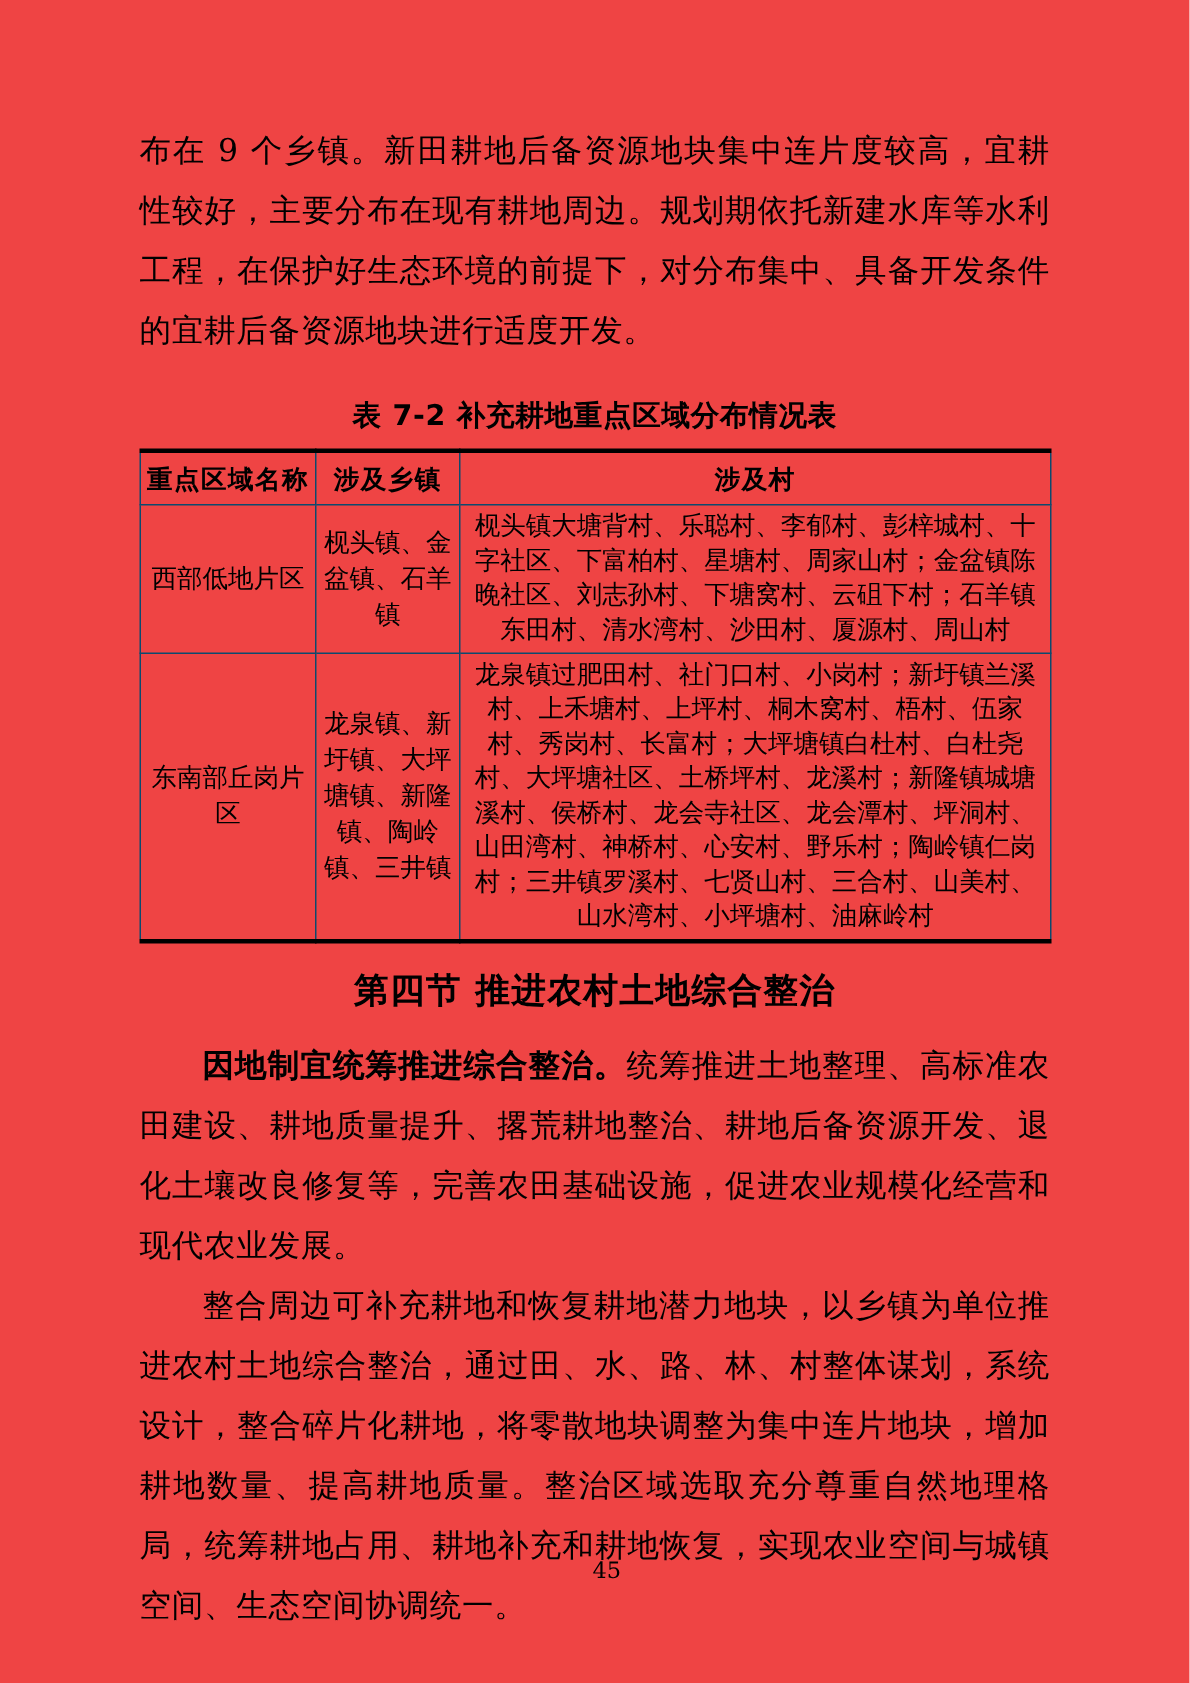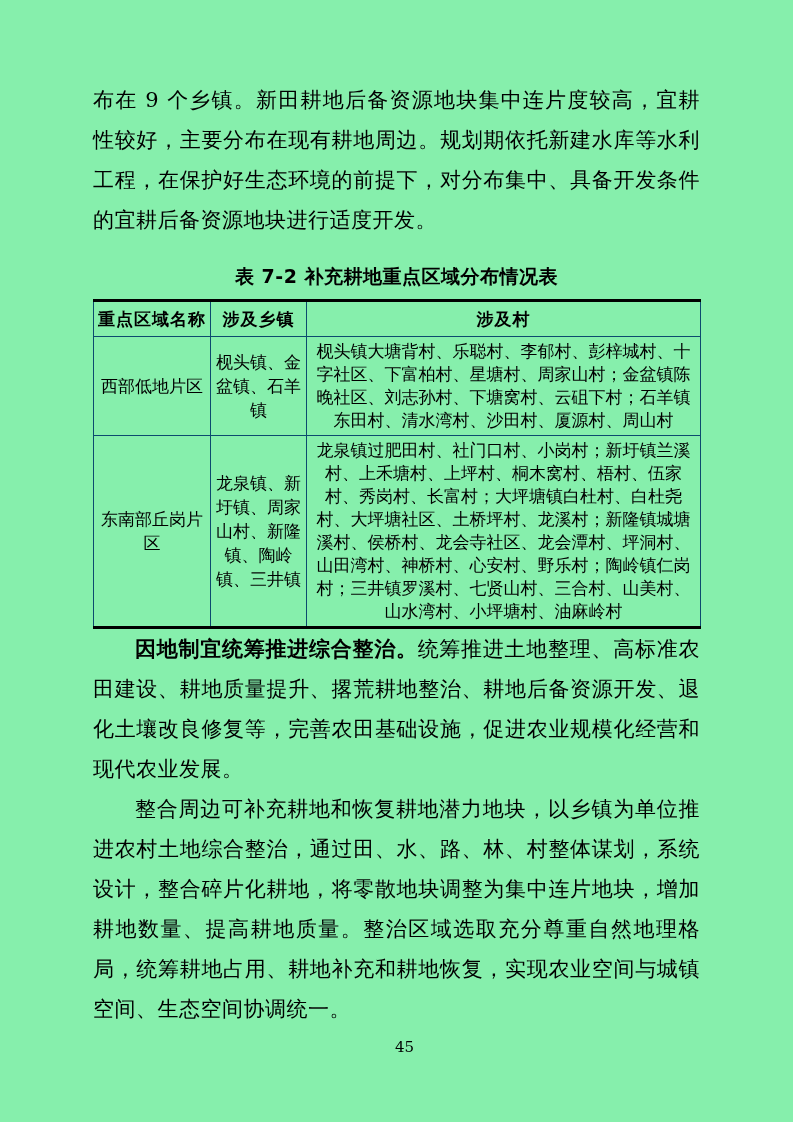--- a/index.html
+++ b/index.html
@@ -1,18 +1,18 @@
 <!DOCTYPE html>
 <html><head>
 <meta charset="utf-8">
 <style>
   html, body { margin: 0; padding: 0; background: #ffffff; }
   .page {
     width: 793px; height: 1122px;
-    background: #86efac;
+    background: #ef4444;
     color: #000000;
     position: relative;
     box-sizing: border-box;
     padding: 80px 93px 0 93px;
     font-family: "DejaVu Serif", "Liberation Serif", serif;
     overflow: hidden;
   }
   .body-par {
     font-size: 21px;
     line-height: 40px;
@@ -100,26 +100,27 @@
       </tr>
     </thead>
     <tbody>
       <tr>
         <td class="region-cell">西部低地片区</td>
         <td class="towns-cell">枧头镇、金盆镇、石羊镇</td>
         <td class="villages-cell">枧头镇大塘背村、乐聪村、李郁村、彭梓城村、十字社区、下富柏村、星塘村、周家山村；金盆镇陈晚社区、刘志孙村、下塘窝村、云砠下村；石羊镇东田村、清水湾村、沙田村、厦源村、周山村</td>
       </tr>
       <tr>
         <td class="region-cell">东南部丘岗片区</td>
-        <td class="towns-cell">龙泉镇、新圩镇、周家山村、新隆镇、陶岭镇、三井镇</td>
+        <td class="towns-cell">龙泉镇、新圩镇、大坪塘镇、新隆镇、陶岭镇、三井镇</td>
         <td class="villages-cell">龙泉镇过肥田村、社门口村、小岗村；新圩镇兰溪村、上禾塘村、上坪村、桐木窝村、梧村、伍家村、秀岗村、长富村；大坪塘镇白杜村、白杜尧村、大坪塘社区、土桥坪村、龙溪村；新隆镇城塘溪村、侯桥村、龙会寺社区、龙会潭村、坪洞村、山田湾村、神桥村、心安村、野乐村；陶岭镇仁岗村；三井镇罗溪村、七贤山村、三合村、山美村、山水湾村、小坪塘村、油麻岭村</td>
       </tr>
     </tbody>
   </table>
 
+  <h2 class="section-heading">第四节 推进农村土地综合整治</h2>
 
   <p class="body-par indent">
     <span class="lead-bold">因地制宜统筹推进综合整治。</span><span>统筹推进土地整理、高标准农田建设、耕地质量提升、撂荒耕地整治、耕地后备资源开发、退化土壤改良修复等，完善农田基础设施，促进农业规模化经营和现代农业发展。</span>
   </p>
 
   <p class="body-par indent">整合周边可补充耕地和恢复耕地潜力地块，以乡镇为单位推进农村土地综合整治，通过田、水、路、林、村整体谋划，系统设计，整合碎片化耕地，将零散地块调整为集中连片地块，增加耕地数量、提高耕地质量。整治区域选取充分尊重自然地理格局，统筹耕地占用、耕地补充和耕地恢复，实现农业空间与城镇空间、生态空间协调统一。</p>
 
   <div class="page-number">45</div>
 
 </div>

